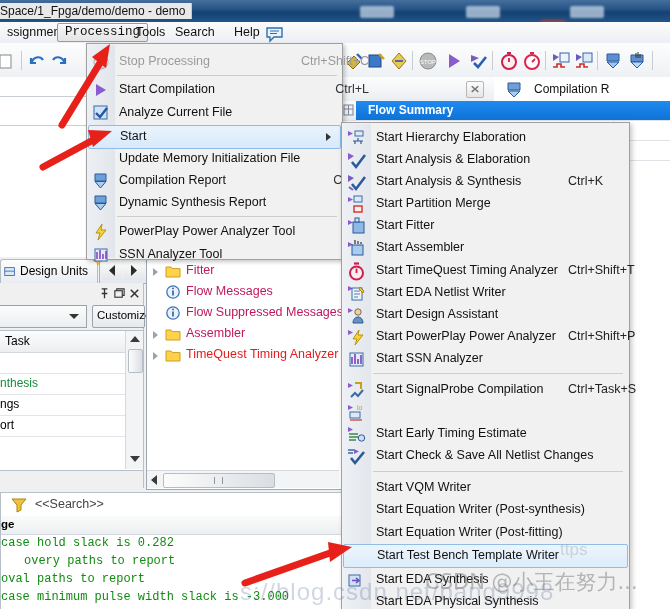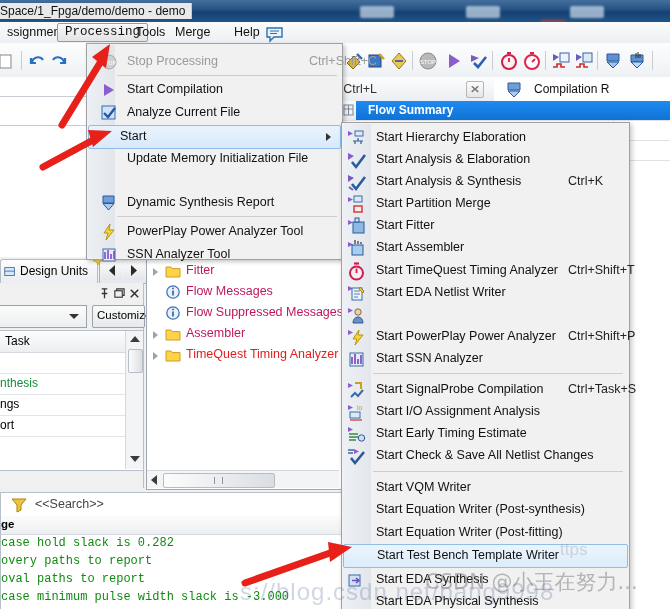--- a/index.html
+++ b/index.html
@@ -63,21 +63,21 @@
   .hline{position:absolute;background:#cfd5dc;height:1px;}
 
   
   #procmenu{
     left:86px;top:43px;width:255px;height:215px;
     background:#f1f1f1;border:1px solid #a0a0a0;
     box-shadow:2px 2px 4px rgba(0,0,0,.22);
   }
   #procmenu .gutter{position:absolute;left:1px;top:1px;width:27px;height:213px;
     background:linear-gradient(to right,#eceff3,#e2e6eb);}
-  .pm-row{position:absolute;left:9px;width:289px;height:22px;}
+  .pm-row{position:absolute;left:1px;width:289px;height:22px;}
   .pm-label{position:absolute;left:31px;top:3px;font-size:12.5px;color:#111;white-space:nowrap;}
   .pm-label.dim{color:#9a9a9a;}
   .pm-acc{position:absolute;right:8px;top:3px;font-size:12.5px;color:#333;}
   .pm-acc.dim{color:#9a9a9a;}
   .pm-ico{position:absolute;left:4px;top:2px;width:18px;height:18px;}
   .pm-sep{position:absolute;left:30px;width:220px;height:1px;background:#cdcdcd;}
   .pm-row.sel{
     background:linear-gradient(to bottom,#eaf3fc,#d7e9fb);
     border:1px solid #8fbde8;border-radius:2px;left:1px;width:251px;
   }
@@ -198,21 +198,21 @@
   <div class="tb-blob" style="left:570px;"></div>
   <div class="tb-blob" style="left:466px;"></div>
   <div id="title-text">Space/1_Fpga/demo/demo - demo</div>
 </div>
 <div class="tb-redblob"></div>
 
 <div id="menubar" class="abs">
   <div class="menu-item" style="left:0px;">ssignments</div>
   <div class="menu-item open" style="left:57px;">Processing</div>
   <div class="menu-item" style="left:129px;">Tools</div>
-  <div class="menu-item" style="left:168px;">Merge</div>
+  <div class="menu-item" style="left:168px;">Search</div>
   <div class="menu-item" style="left:227px;">Help</div>
   <div class="abs" style="left:265px;top:3px;width:18px;height:16px;">
     <svg class="icon-svg" viewBox="0 0 20 20">
         <path d="M2 3h15v9H9l-4 4v-4H2z" fill="#e9f3fb" stroke="#2f6fb0" stroke-width="1.4"></path>
         <path d="M5 6h9M5 8.5h7" stroke="#2f6fb0" stroke-width="1.1"></path>
       </svg>
   </div>
 </div>
 
 <div id="toolbar" class="abs">
@@ -512,21 +512,21 @@
       </svg>
   </div>
   <div class="sb-txt">&lt;&lt;Search&gt;&gt;</div>
 </div>
 
 <div id="console" class="abs">
   <div id="con-head">
     <span>ge</span>
   </div>
   <div class="con-line" style="top:20px;">case hold slack is 0.282</div>
-  <div class="con-line" style="top:38px;">overy paths to report</div>
+  <div class="con-line" style="top:38px;padding-left:23px;">overy paths to report</div>
   <div class="con-line" style="top:56px;">oval paths to report</div>
   <div class="con-line" style="top:74px;">case minimum pulse width slack is -3.000</div>
   <div class="con-line" style="top:92px;">is not fully constrained for setup require</div>
 </div>
 
 <div id="procmenu" class="abs">
   <div class="gutter"></div>
 
   <div class="pm-row" style="top:7px;">
     <div class="pm-ico">
@@ -562,20 +562,30 @@
 
   <div class="pm-row sel" style="top:81px;">
     <div class="pm-label">Start</div>
     <div class="pm-arrow"></div>
   </div>
 
   <div class="pm-row" style="top:104px;">
     <div class="pm-label">Update Memory Initialization File</div>
   </div>
 
+  <div class="pm-row" style="top:126px;">
+    <div class="pm-ico">
+      <svg class="icon-svg" style="width:18px;height:18px;" viewBox="0 0 18 18">
+          <path d="M3 2h11v7H3z" fill="#6f9fd8" stroke="#2a5a9a"></path>
+          <path d="M8.5 16L3 9.5h11z" fill="#a8cdf0" stroke="#2a5a9a"></path>
+        </svg>
+    </div>
+    <div class="pm-label">Compilation Report</div>
+    <div class="pm-acc">Ctrl+R</div>
+  </div>
 
   <div class="pm-row" style="top:148px;">
     <div class="pm-ico">
       <svg class="icon-svg" style="width:18px;height:18px;" viewBox="0 0 18 18">
           <path d="M3 2h11v7H3z" fill="#6f9fd8" stroke="#2a5a9a"></path>
           <path d="M8.5 16L3 9.5h11z" fill="#a8cdf0" stroke="#2a5a9a"></path>
         </svg>
     </div>
     <div class="pm-label">Dynamic Synthesis Report</div>
   </div>
@@ -695,20 +705,21 @@
   </div>
 
   <div class="sm-row" style="top:181px;">
     <div class="sm-ico">
       <svg class="icon-svg" style="width:19px;height:19px;" viewBox="0 0 19 19">
           <path d="M1 2l5 2.5L1 7z" fill="#8b5ccd"></path>
           <circle cx="11" cy="6" r="3.2" fill="#e8d0b0" stroke="#8a6a40"></circle>
           <path d="M6 17c0-4 2.5-6 5-6s5 2 5 6z" fill="#6a8fc0" stroke="#2a5a9a"></path>
         </svg>
     </div>
+    <div class="sm-label">Start Design Assistant</div>
   </div>
 
   <div class="sm-row" style="top:203px;">
     <div class="sm-ico">
       <svg class="icon-svg" style="width:19px;height:19px;" viewBox="0 0 19 19">
           <path d="M1 2l5 2.5L1 7z" fill="#8b5ccd"></path>
           <path d="M12 2L6 11h4l-2 6 8-10h-5z" fill="#f4d43a" stroke="#b89210"></path>
         </svg>
     </div>
     <div class="sm-label">Start PowerPlay Power Analyzer</div>
@@ -740,21 +751,20 @@
 
   <div class="sm-row" style="top:278px;">
     <div class="sm-ico">
       <svg class="icon-svg" style="width:19px;height:19px;" viewBox="0 0 19 19">
           <path d="M1 2l5 2.5L1 7z" fill="#8b5ccd"></path>
           <text x="10" y="7" font-size="7" fill="#c8a020" font-family="sans-serif">io</text>
           <rect x="3" y="9" width="10" height="6" fill="#dfe9f6" stroke="#3a6ba8"></rect>
           <path d="M3 17h12" stroke="#d03030" stroke-width="1.2"></path>
         </svg>
     </div>
-    <div class="sm-label">Start I/O Assignment Analysis</div>
   </div>
 
   <div class="sm-row" style="top:300px;">
     <div class="sm-ico">
       <svg class="icon-svg" style="width:19px;height:19px;" viewBox="0 0 19 19">
           <path d="M1 2l5 2.5L1 7z" fill="#8b5ccd"></path>
           <path d="M2 9h9M2 12h9M2 15h7" stroke="#3a8a4a" stroke-width="1.6"></path>
           <circle cx="14.5" cy="13" r="3.2" fill="#cfe0f4" stroke="#2a5a9a"></circle>
         </svg>
     </div>

